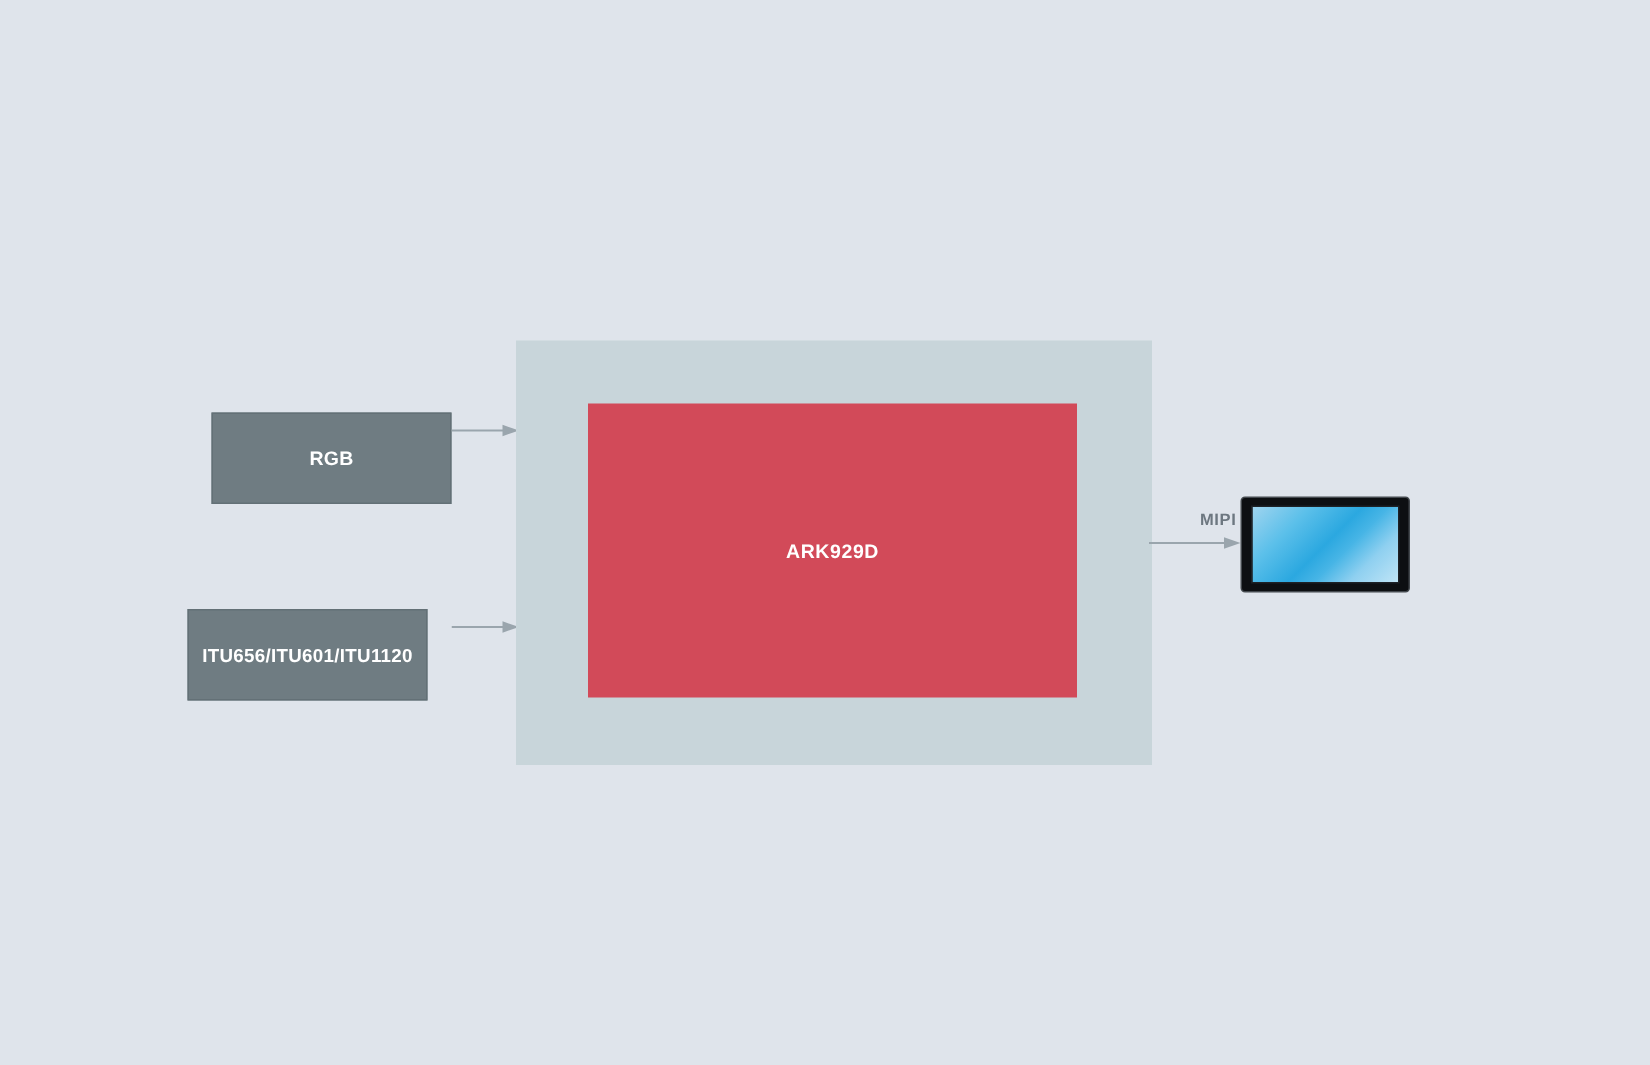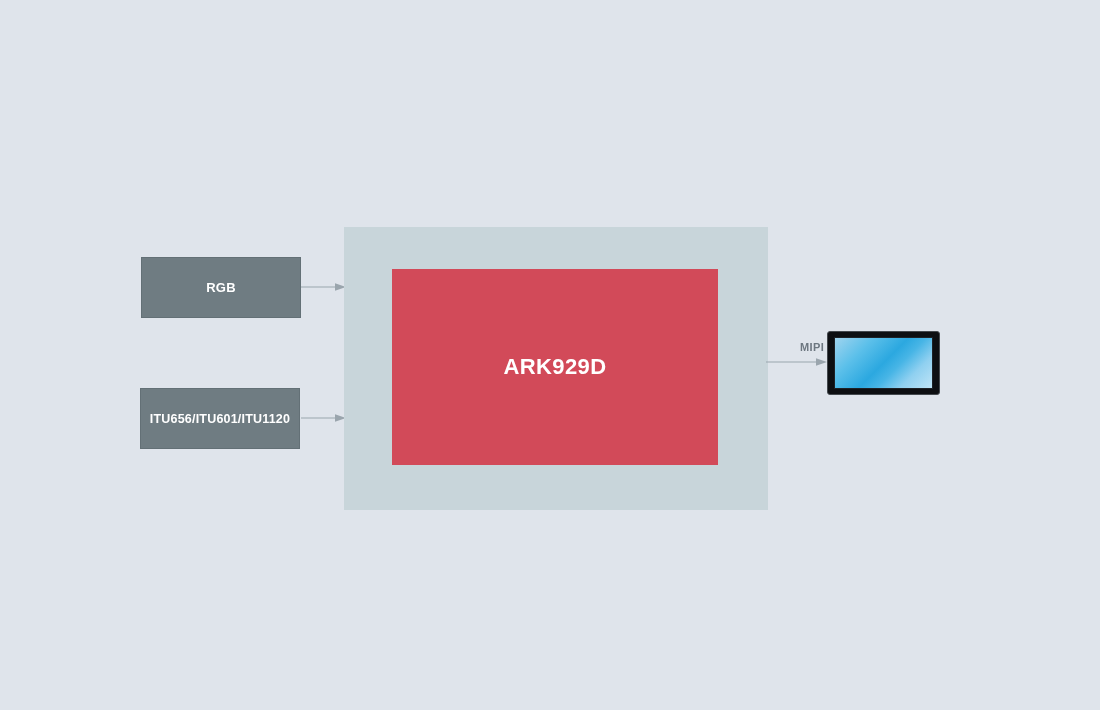--- a/index.html
+++ b/index.html
@@ -30,29 +30,30 @@
     border: 1px solid #637076;
     box-sizing: border-box;
     display: flex;
     align-items: center;
     justify-content: center;
     color: #ffffff;
     font-weight: bold;
     font-size: 13px;
     letter-spacing: 0.2px;
     text-align: center;
+    margin-top: 18px;
   }
   #input-rgb {
     left: 141px;
     top: 257px;
     width: 160px;
     height: 61px;
   }
   #input-itu {
-    left: 140px;
+    left: 125px;
     top: 388px;
     width: 160px;
     height: 61px;
     font-size: 12.5px;
   }
 
   
   #chip-container {
     position: absolute;
     left: 344px;
@@ -67,21 +68,21 @@
     top: 269px;
     width: 326px;
     height: 196px;
     background: #d24a59;
     display: flex;
     align-items: center;
     justify-content: center;
   }
   #chip-core-label {
     color: #ffffff;
-    font-size: 22px;
+    font-size: 13px;
     font-weight: bold;
     letter-spacing: 0.4px;
   }
 
   
   .connector {
     position: absolute;
     height: 12px;
     display: block;
   }

